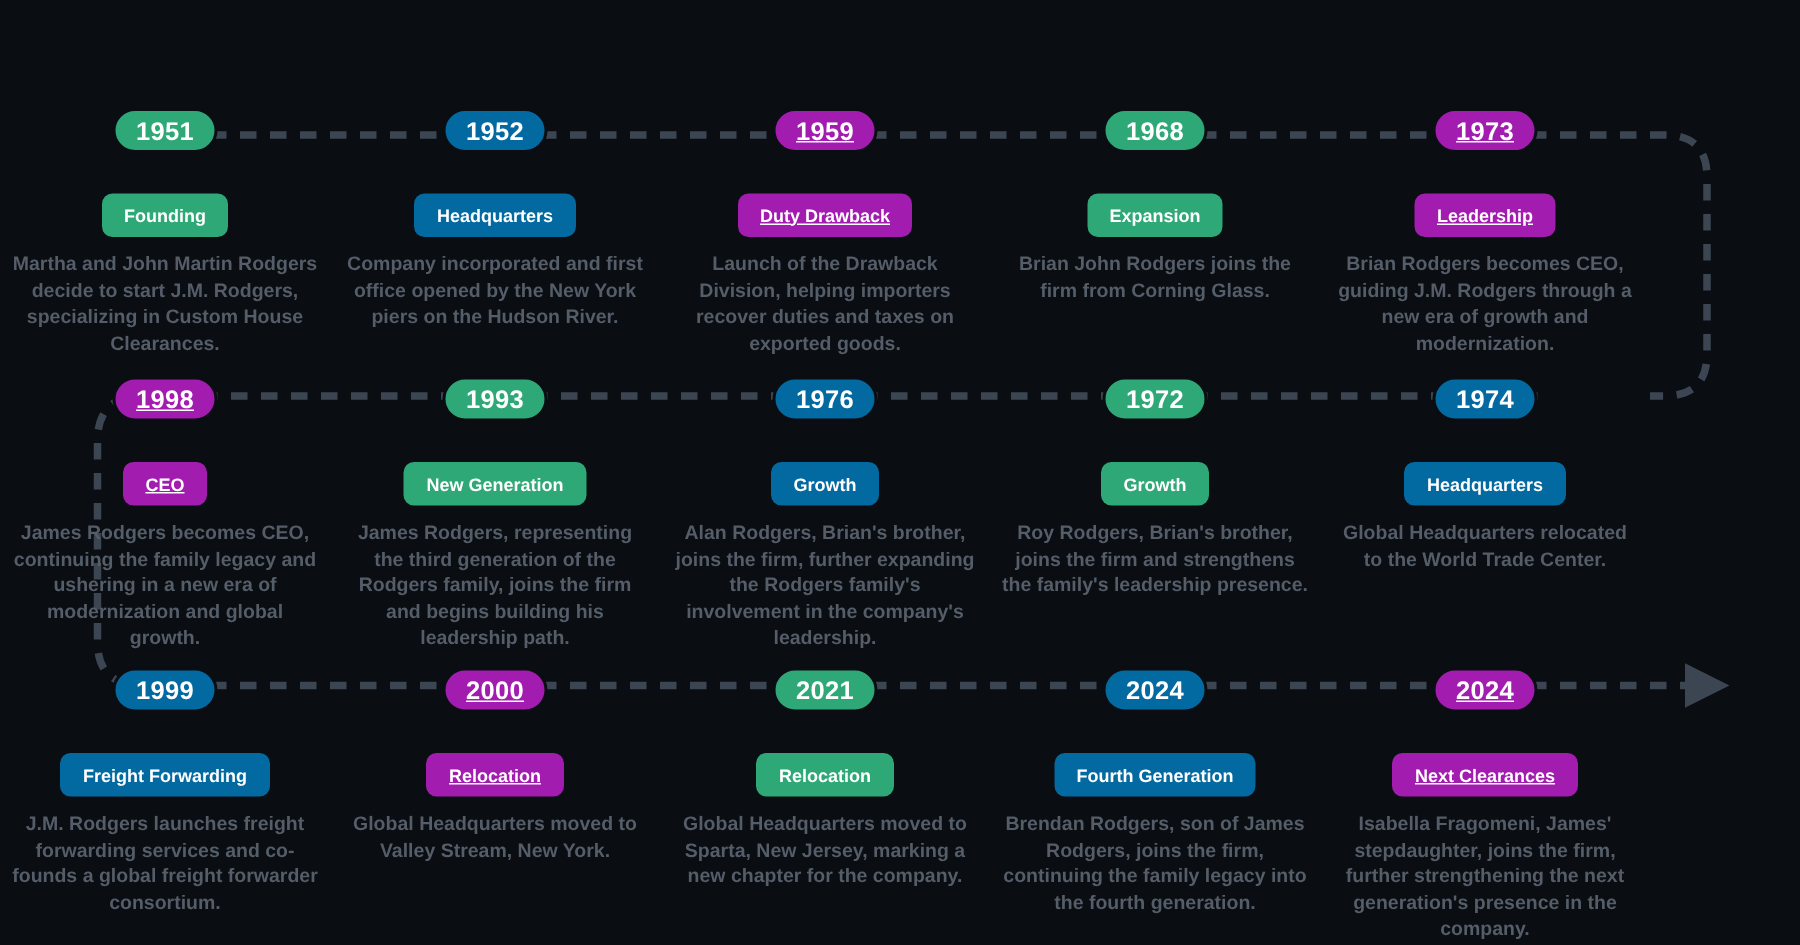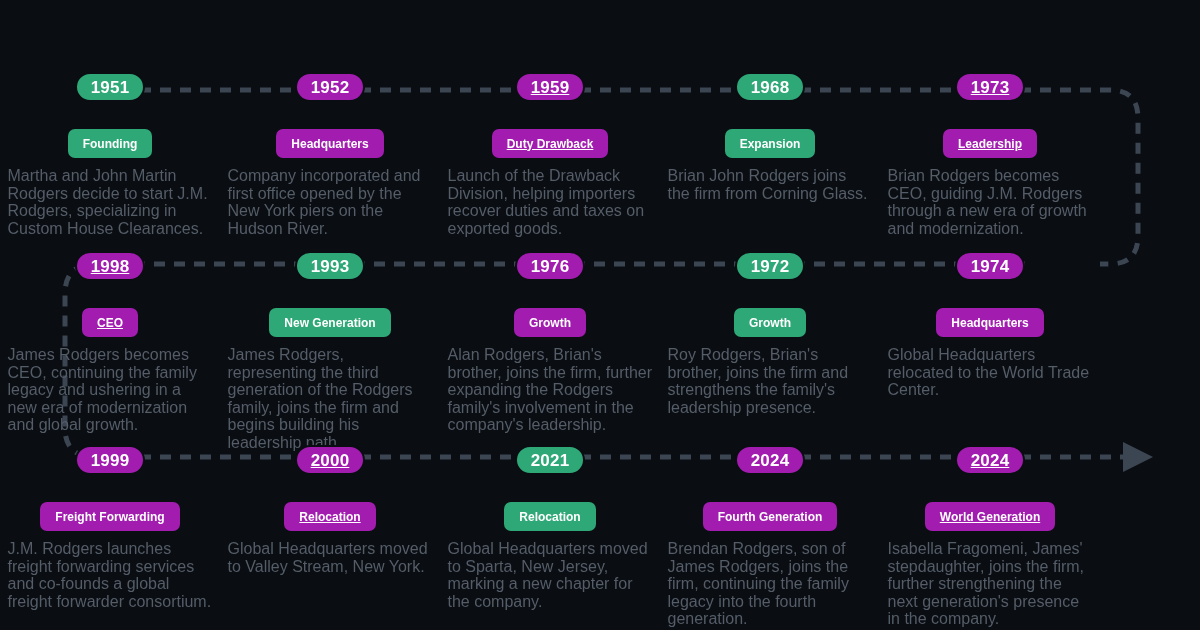--- a/index.html
+++ b/index.html
@@ -63,28 +63,29 @@
     border-radius:7px;
     color:#ffffff;
     font-size:12px;
     font-weight:bold;
     line-height:1;
     white-space:nowrap;
   }
   .desc {
     margin-top:9px;
     width:205px;
+    text-align:center;
     color:#545d68;
-    font-size:16px;
+    font-size:13px;
     line-height:17.5px;
-    font-weight:normal;
+    font-weight:bold;
   }
 
   .green  { background:#2FA877; }
-  .blue   { background:#a21caf; }
+  .blue   { background:#0369a1; }
   .orange { background:#a21caf;text-decoration:underline; }
 </style>
 </head>
 <body>
 
 <div id="stage">
 
   <svg id="connectors" viewBox="0 0 1200 630" xmlns="http://www.w3.org/2000/svg">
     <defs>
       <marker id="arrowhead" markerWidth="7" markerHeight="7" refX="1" refY="3" orient="auto" markerUnits="strokeWidth">
@@ -171,18 +172,18 @@
       <div class="cat-pill green">Relocation</div>
       <div class="desc">Global Headquarters moved to Sparta, New Jersey, marking a new chapter for the company.</div>
     </div>
     <div class="item">
       <div class="year-pill blue">2024</div>
       <div class="cat-pill blue">Fourth Generation</div>
       <div class="desc">Brendan Rodgers, son of James Rodgers, joins the firm, continuing the family legacy into the fourth generation.</div>
     </div>
     <div class="item">
       <div class="year-pill orange">2024</div>
-      <div class="cat-pill orange">World Generation</div>
+      <div class="cat-pill orange">Next Clearances</div>
       <div class="desc">Isabella Fragomeni, James' stepdaughter, joins the firm, further strengthening the next generation's presence in the company.</div>
     </div>
   </div>
 
 </div>
 
 </body></html>

